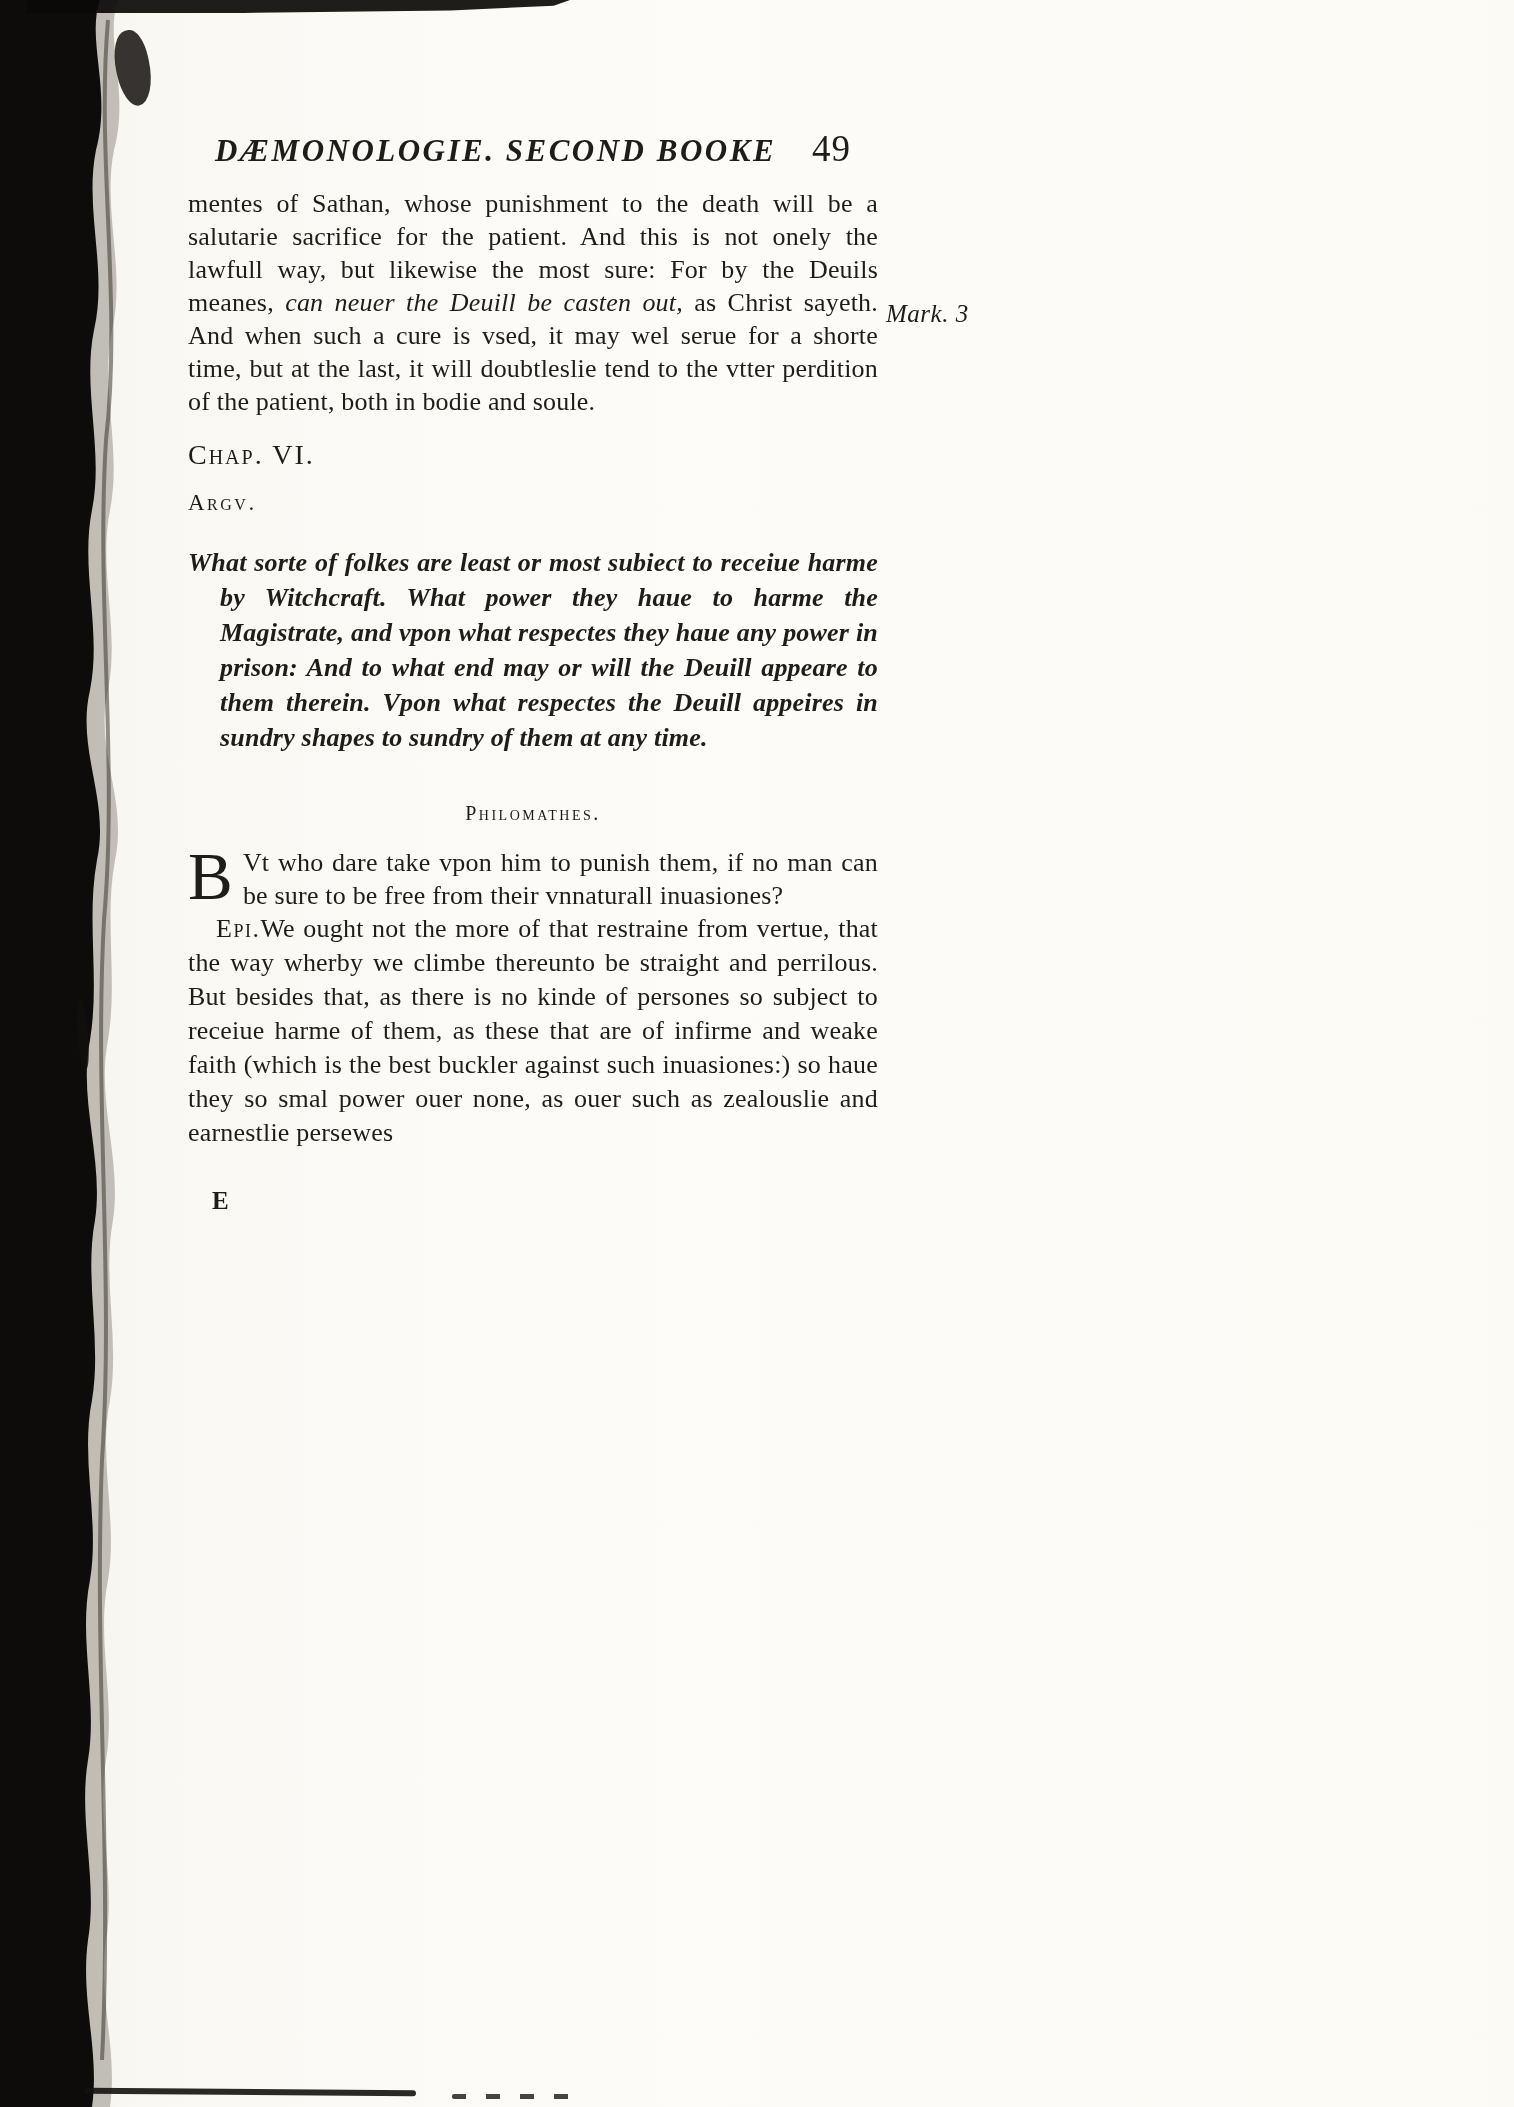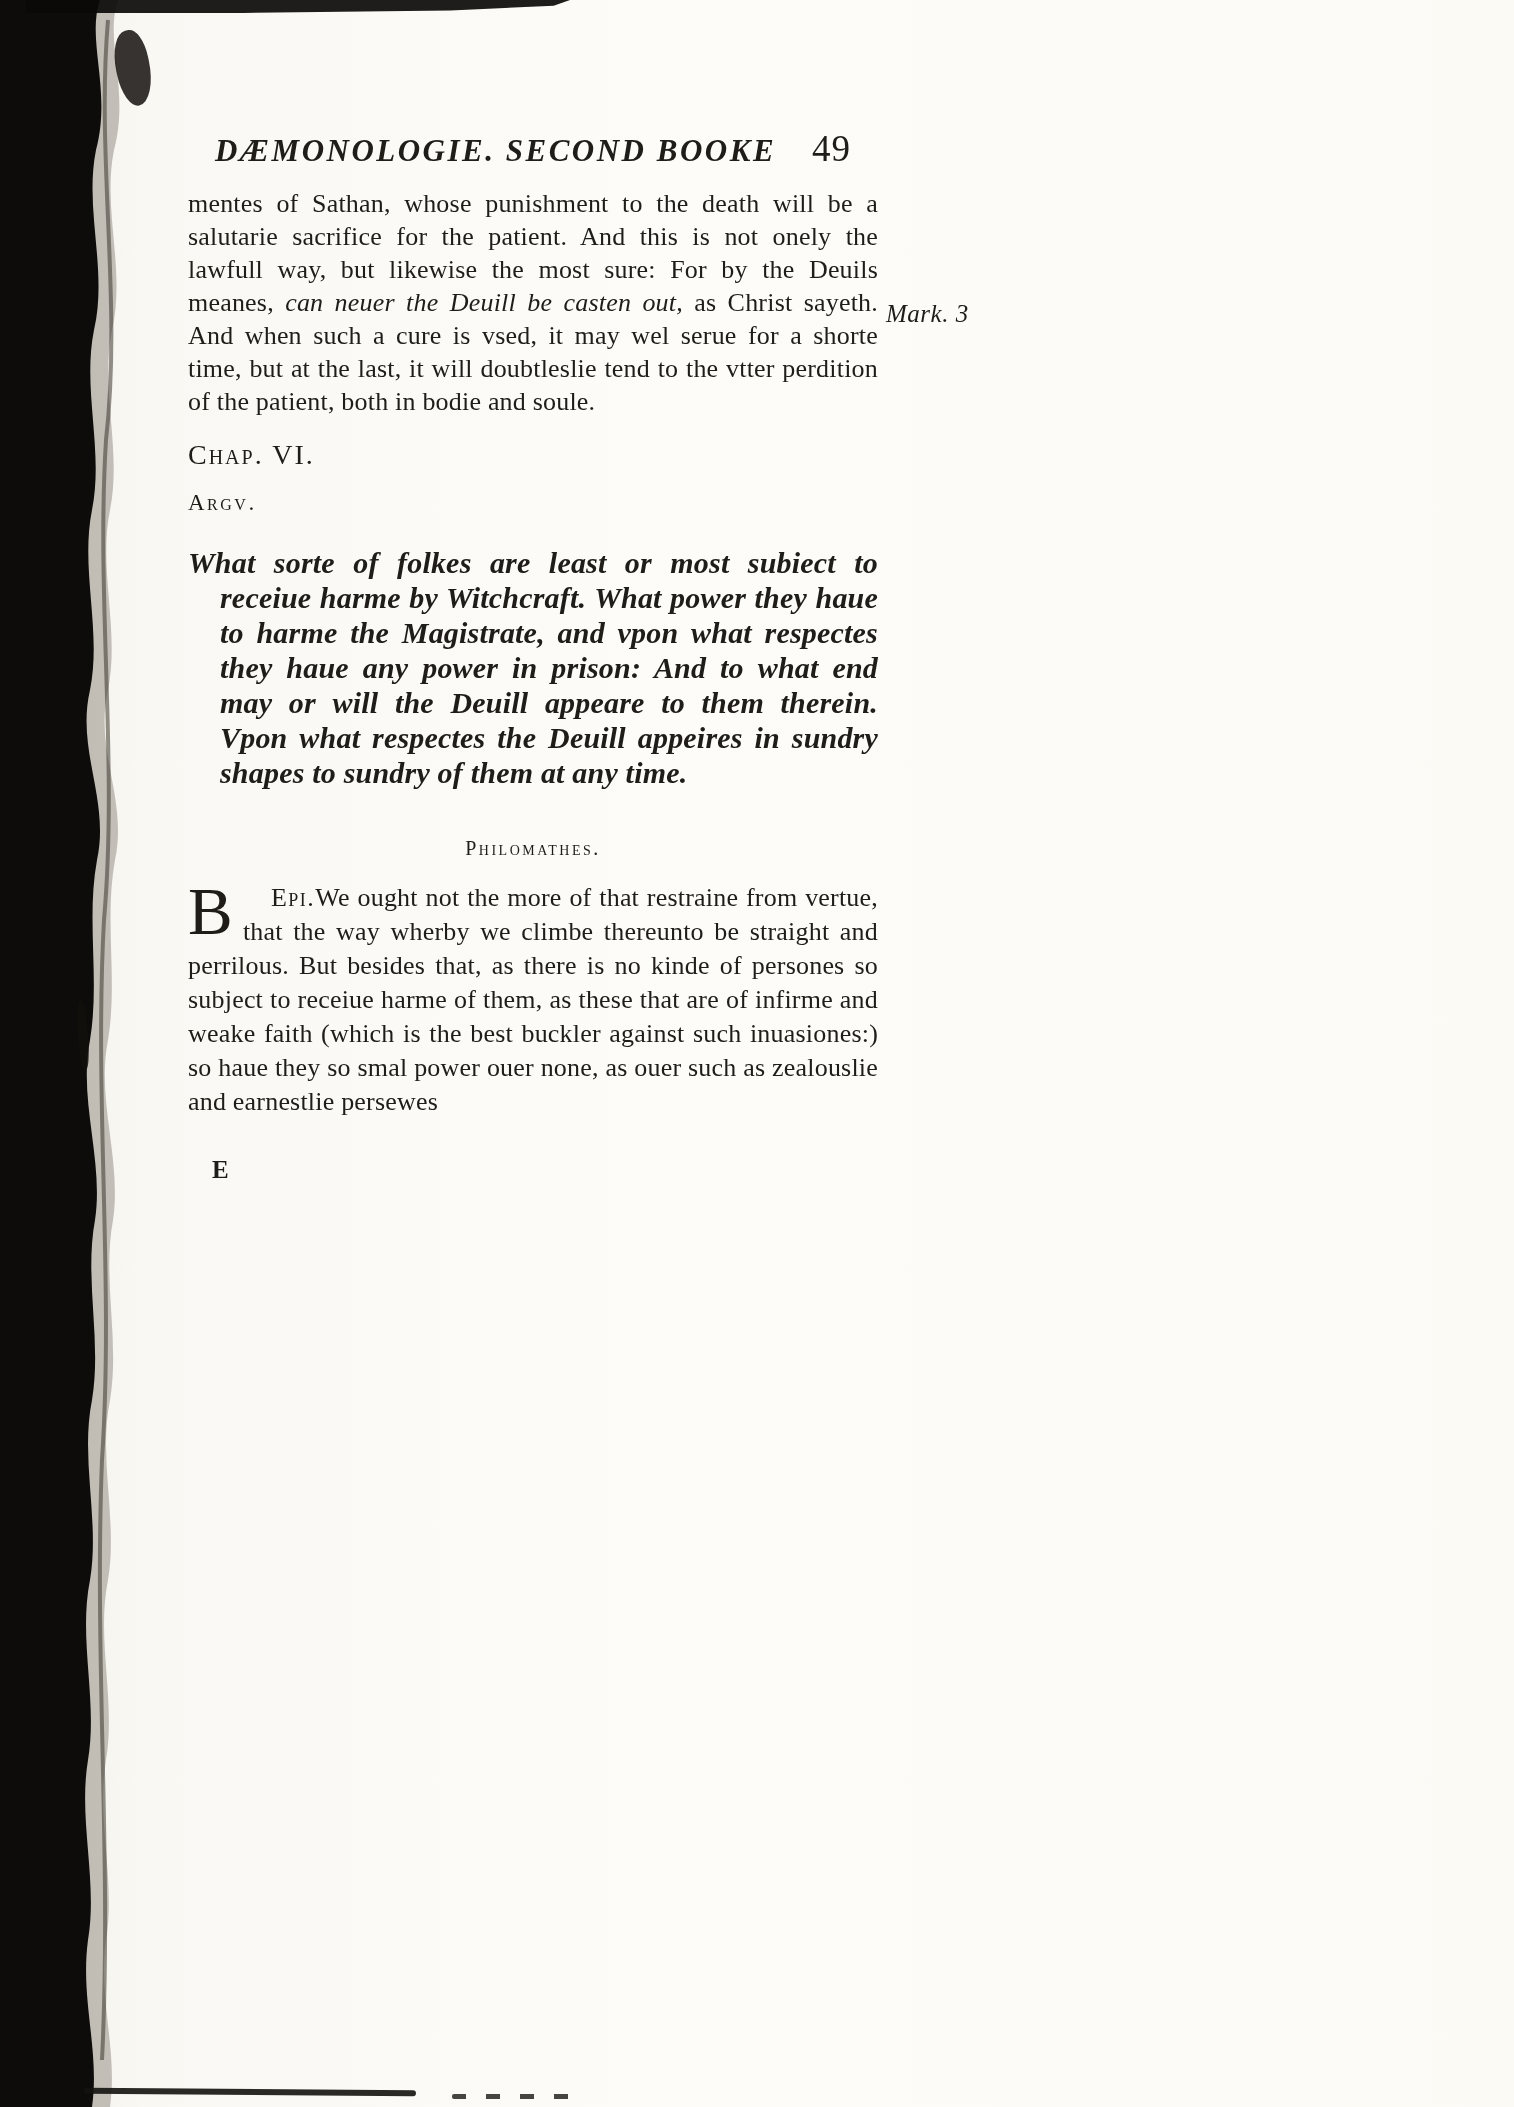--- a/index.html
+++ b/index.html
@@ -64,21 +64,21 @@
     display:flex;justify-content:center;align-items:baseline;gap:15px;
     margin-top:20px;
     font-variant:small-caps;
     flex-direction:column;
   }
   .chap{font-size:28px;letter-spacing:2px;}
   .argv{font-size:23px;letter-spacing:2.5px;}
   .argument{
     margin:26px 0 8px 0;
     font-style:italic;font-weight:600;
-    font-size:30px;line-height:35px;
+    font-size:26px;line-height:35px;
     padding-left:32px;text-indent:-32px;
     text-align:justify;
   }
   .speaker-head{
     text-align:center;margin-top:42px;
     font-variant:small-caps;font-size:20px;letter-spacing:2.5px;
   }
   .dropcap-para{margin-top:16px;}
   .dropcap{
     float:left;
@@ -145,20 +145,20 @@
 
     <div class="chap-head">
       <span class="chap">Chap. VI.</span>
       <span class="argv">Argv.</span>
     </div>
 
     <p class="argument">What sorte of folkes are least or most subiect to receiue harme by Witchcraft. What power they haue to harme the Magistrate, and vpon what respectes they haue any power in prison: And to what end may or will the Deuill appeare to them therein. Vpon what respectes the Deuill appeires in sundry shapes to sundry of them at any time.</p>
 
     <div class="speaker-head">Philomathes.</div>
 
-    <p class="body-para dropcap-para"><span class="dropcap">B</span></p>
+    <p class="body-para dropcap-para"><span class="dropcap">B</span><span>Vt who dare take vpon him to punish them, if no man can be sure to be free from their vnnaturall inuasiones?</span></p>
 
     <p class="body-para epi-para"><span class="speaker">Epi.</span><span>We ought not the more of that restraine from vertue, that the way wherby we climbe thereunto be straight and perrilous.  But besides that, as there is no kinde of persones so subject to receiue harme of them, as these that are of infirme and weake faith (which is the best buckler against such inuasiones:) so haue they so smal power ouer none, as ouer such as zealouslie and earnestlie persewes</span></p>
 
     <div class="signature">E</div>
 
   </div>
 </div>
 
 </body></html>

